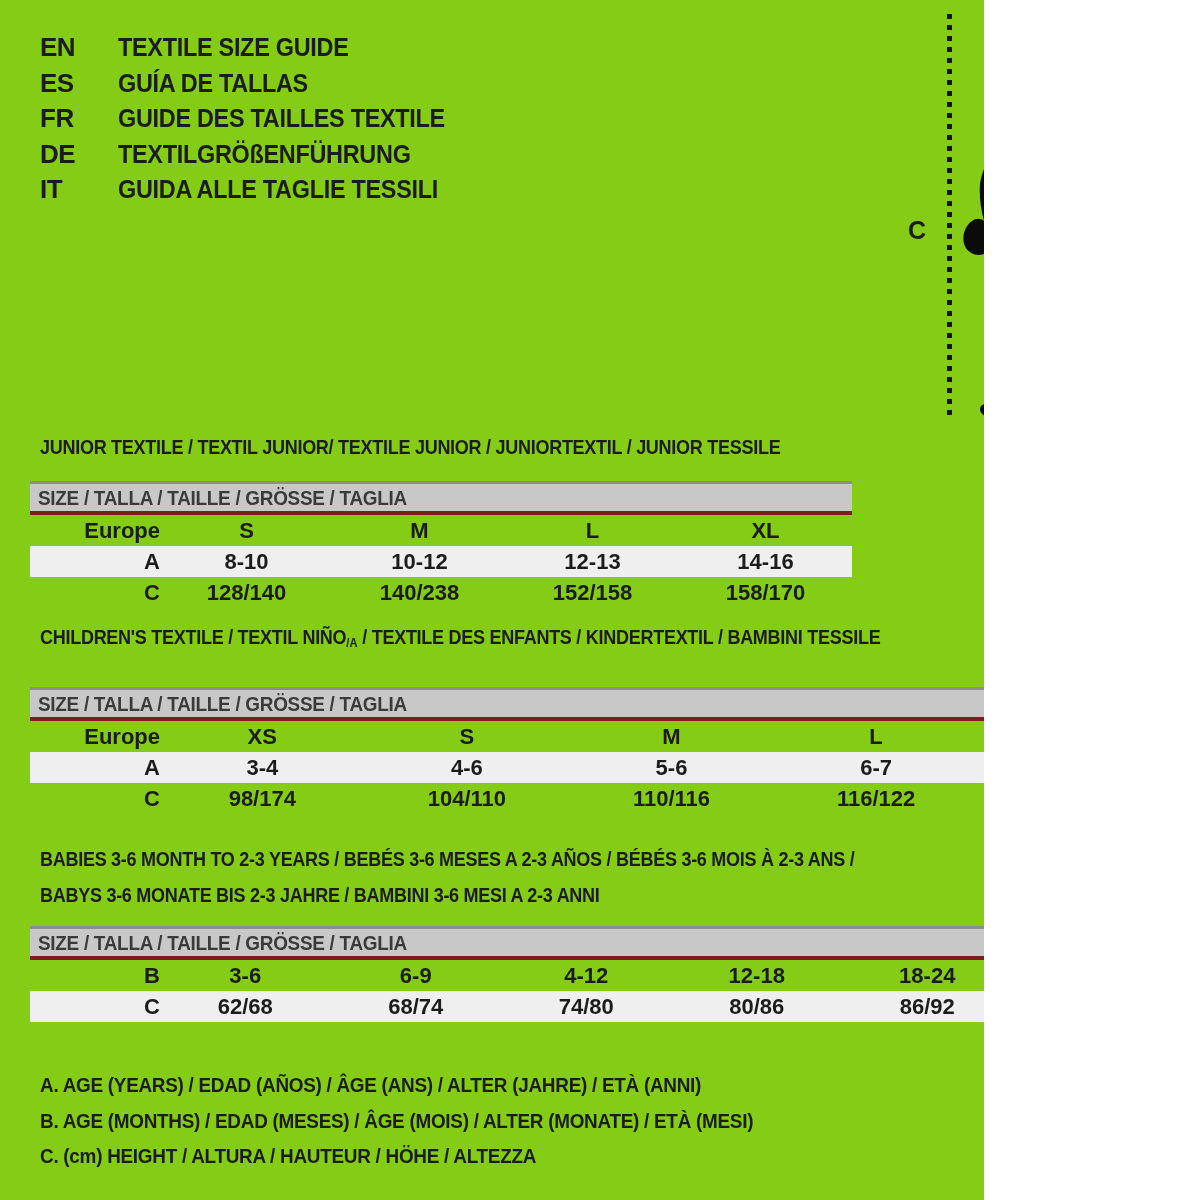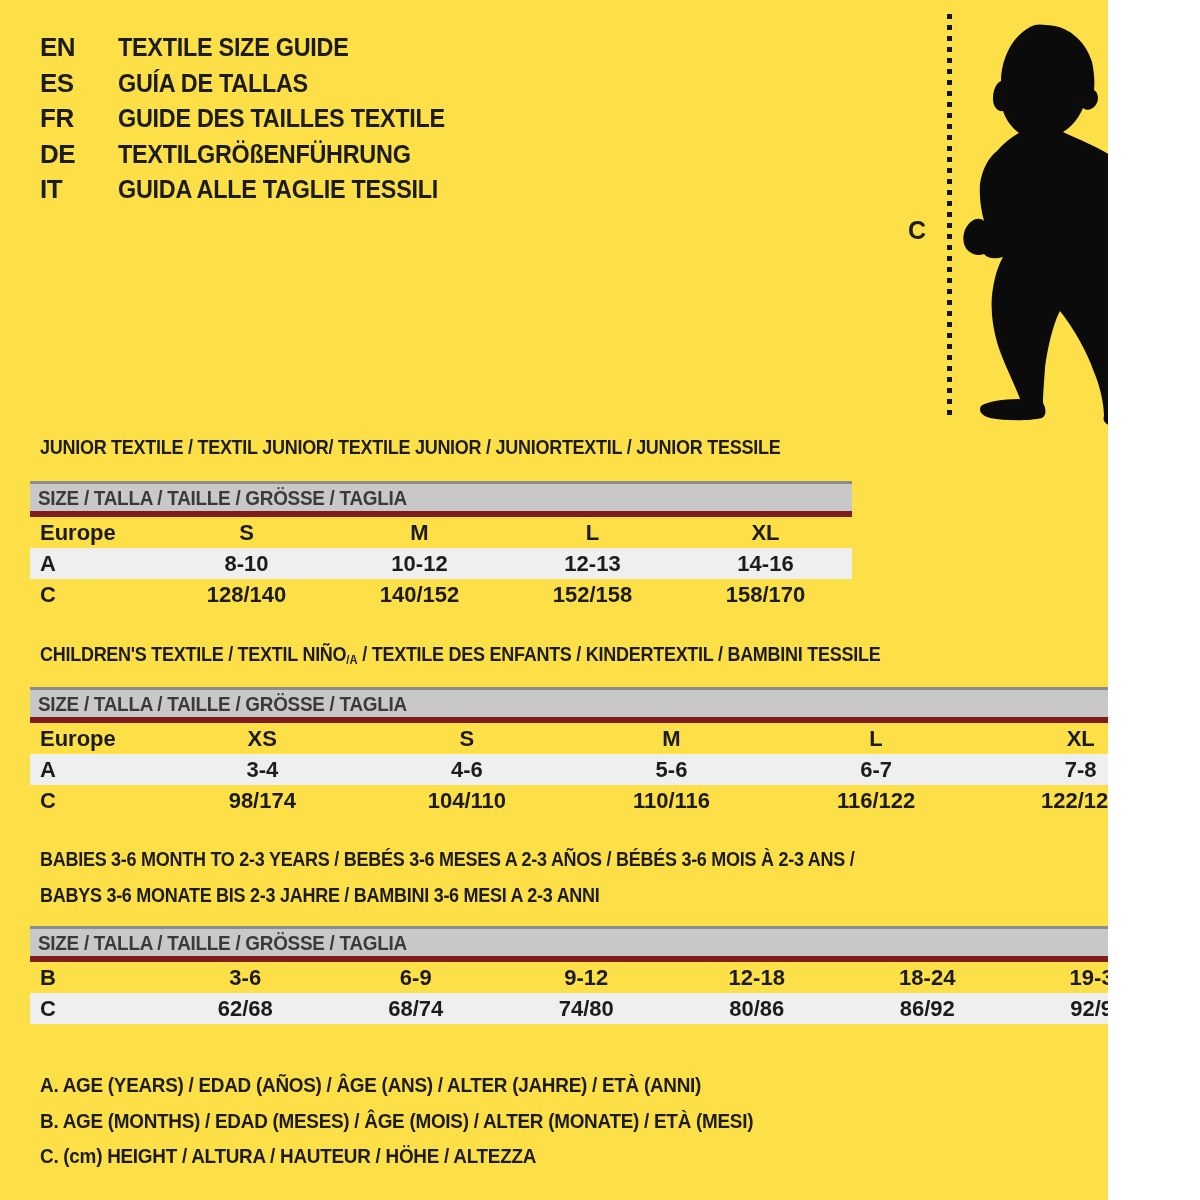--- a/index.html
+++ b/index.html
@@ -2,53 +2,53 @@
 <html><head>
 <meta charset="utf-8">
 <style>
   html,body{margin:0;padding:0;background:#ffffff;}
   body{
     width:1200px;height:1200px;
     font-family:"Liberation Sans", sans-serif;
     color:#1c1c1c;
     -webkit-font-smoothing:antialiased;
   }
-  .page{position:relative;width:1108px;height:1200px;overflow:hidden;background:#fde047;}
+  .page{position:relative;width:984px;height:1200px;overflow:hidden;background:#84cc16;}
 
   
   .cond{display:inline-block;transform:scaleX(0.9);transform-origin:0 50%;white-space:nowrap;letter-spacing:-0.3px;}
 
   
   .lang{position:absolute;left:40px;top:30px;font-size:26px;font-weight:bold;}
   .lang .lrow{display:flex;align-items:center;height:35.5px;}
   .lang .code{width:78px;letter-spacing:-0.5px;}
 
   
   .dots{position:absolute;left:947px;top:14px;width:5px;height:402px;
         background:repeating-linear-gradient(to bottom,#141414 0 5px,transparent 5px 11px);}
   .clabel{position:absolute;left:908px;top:216px;font-size:25px;font-weight:bold;}
   .toddler{position:absolute;left:953px;top:13px;}
 
   
   .sec-title{position:absolute;left:40px;font-size:20px;font-weight:bold;line-height:26px;}
   #junior-title{top:434px;}
-  #children-title{top:641px;}
+  #children-title{top:624px;}
   #babies-title{top:841px;line-height:36px;}
   .subsz{font-size:0.62em;vertical-align:-0.28em;letter-spacing:0;}
 
   
   .tbl{position:absolute;left:30px;}
   #junior-tbl{top:481px;width:822px;}
   #children-tbl{top:687px;width:1153px;}
   #babies-tbl{top:926px;width:1153px;}
-  .bar{height:27px;background:#c8c8c8;border-top:3px solid #8d8d8d;border-bottom:6px solid #7f1d1d;
+  .bar{height:27px;background:#c8c8c8;border-top:3px solid #8d8d8d;border-bottom:4px solid #7f1d1d;
        padding-left:8px;font-size:21px;font-weight:bold;color:#3a3a3a;line-height:27px;}
   table{width:100%;border-collapse:collapse;table-layout:fixed;font-size:22px;font-weight:bold;color:#1c1c1c;}
   td{height:31px;text-align:center;padding:0;overflow:hidden;}
-  td.lbl{text-align:left;padding-left:10px;}
+  td.lbl{text-align:right;padding-left:10px;}
   col.c0{width:130px;}
   tbody tr:nth-child(2) td{background:#efefef;}
 
   
   .legend{position:absolute;left:40px;top:1067px;font-size:21px;font-weight:bold;line-height:35.5px;}
 </style>
 </head>
 <body>
 
 <div class="page">
@@ -149,21 +149,21 @@
       <tr>
         <td class="lbl">A</td>
         <td>8-10</td>
         <td>10-12</td>
         <td>12-13</td>
         <td>14-16</td>
       </tr>
       <tr>
         <td class="lbl">C</td>
         <td>128/140</td>
-        <td>140/152</td>
+        <td>140/238</td>
         <td>152/158</td>
         <td>158/170</td>
       </tr>
       </tbody>
     </table>
   </div>
 
   <div class="sec-title" id="children-title">
     <span class="cond"><span>CHILDREN'S TEXTILE / TEXTIL NIÑO</span><span class="subsz">/A</span><span> / TEXTILE DES ENFANTS / KINDERTEXTIL / BAMBINI TESSILE</span></span>
   </div>
@@ -225,21 +225,21 @@
           <col>
           <col>
           <col>
           <col>
         </colgroup>
       <tbody>
       <tr>
         <td class="lbl">B</td>
         <td>3-6</td>
         <td>6-9</td>
-        <td>9-12</td>
+        <td>4-12</td>
         <td>12-18</td>
         <td>18-24</td>
         <td>19-36</td>
       </tr>
       <tr>
         <td class="lbl">C</td>
         <td>62/68</td>
         <td>68/74</td>
         <td>74/80</td>
         <td>80/86</td>

